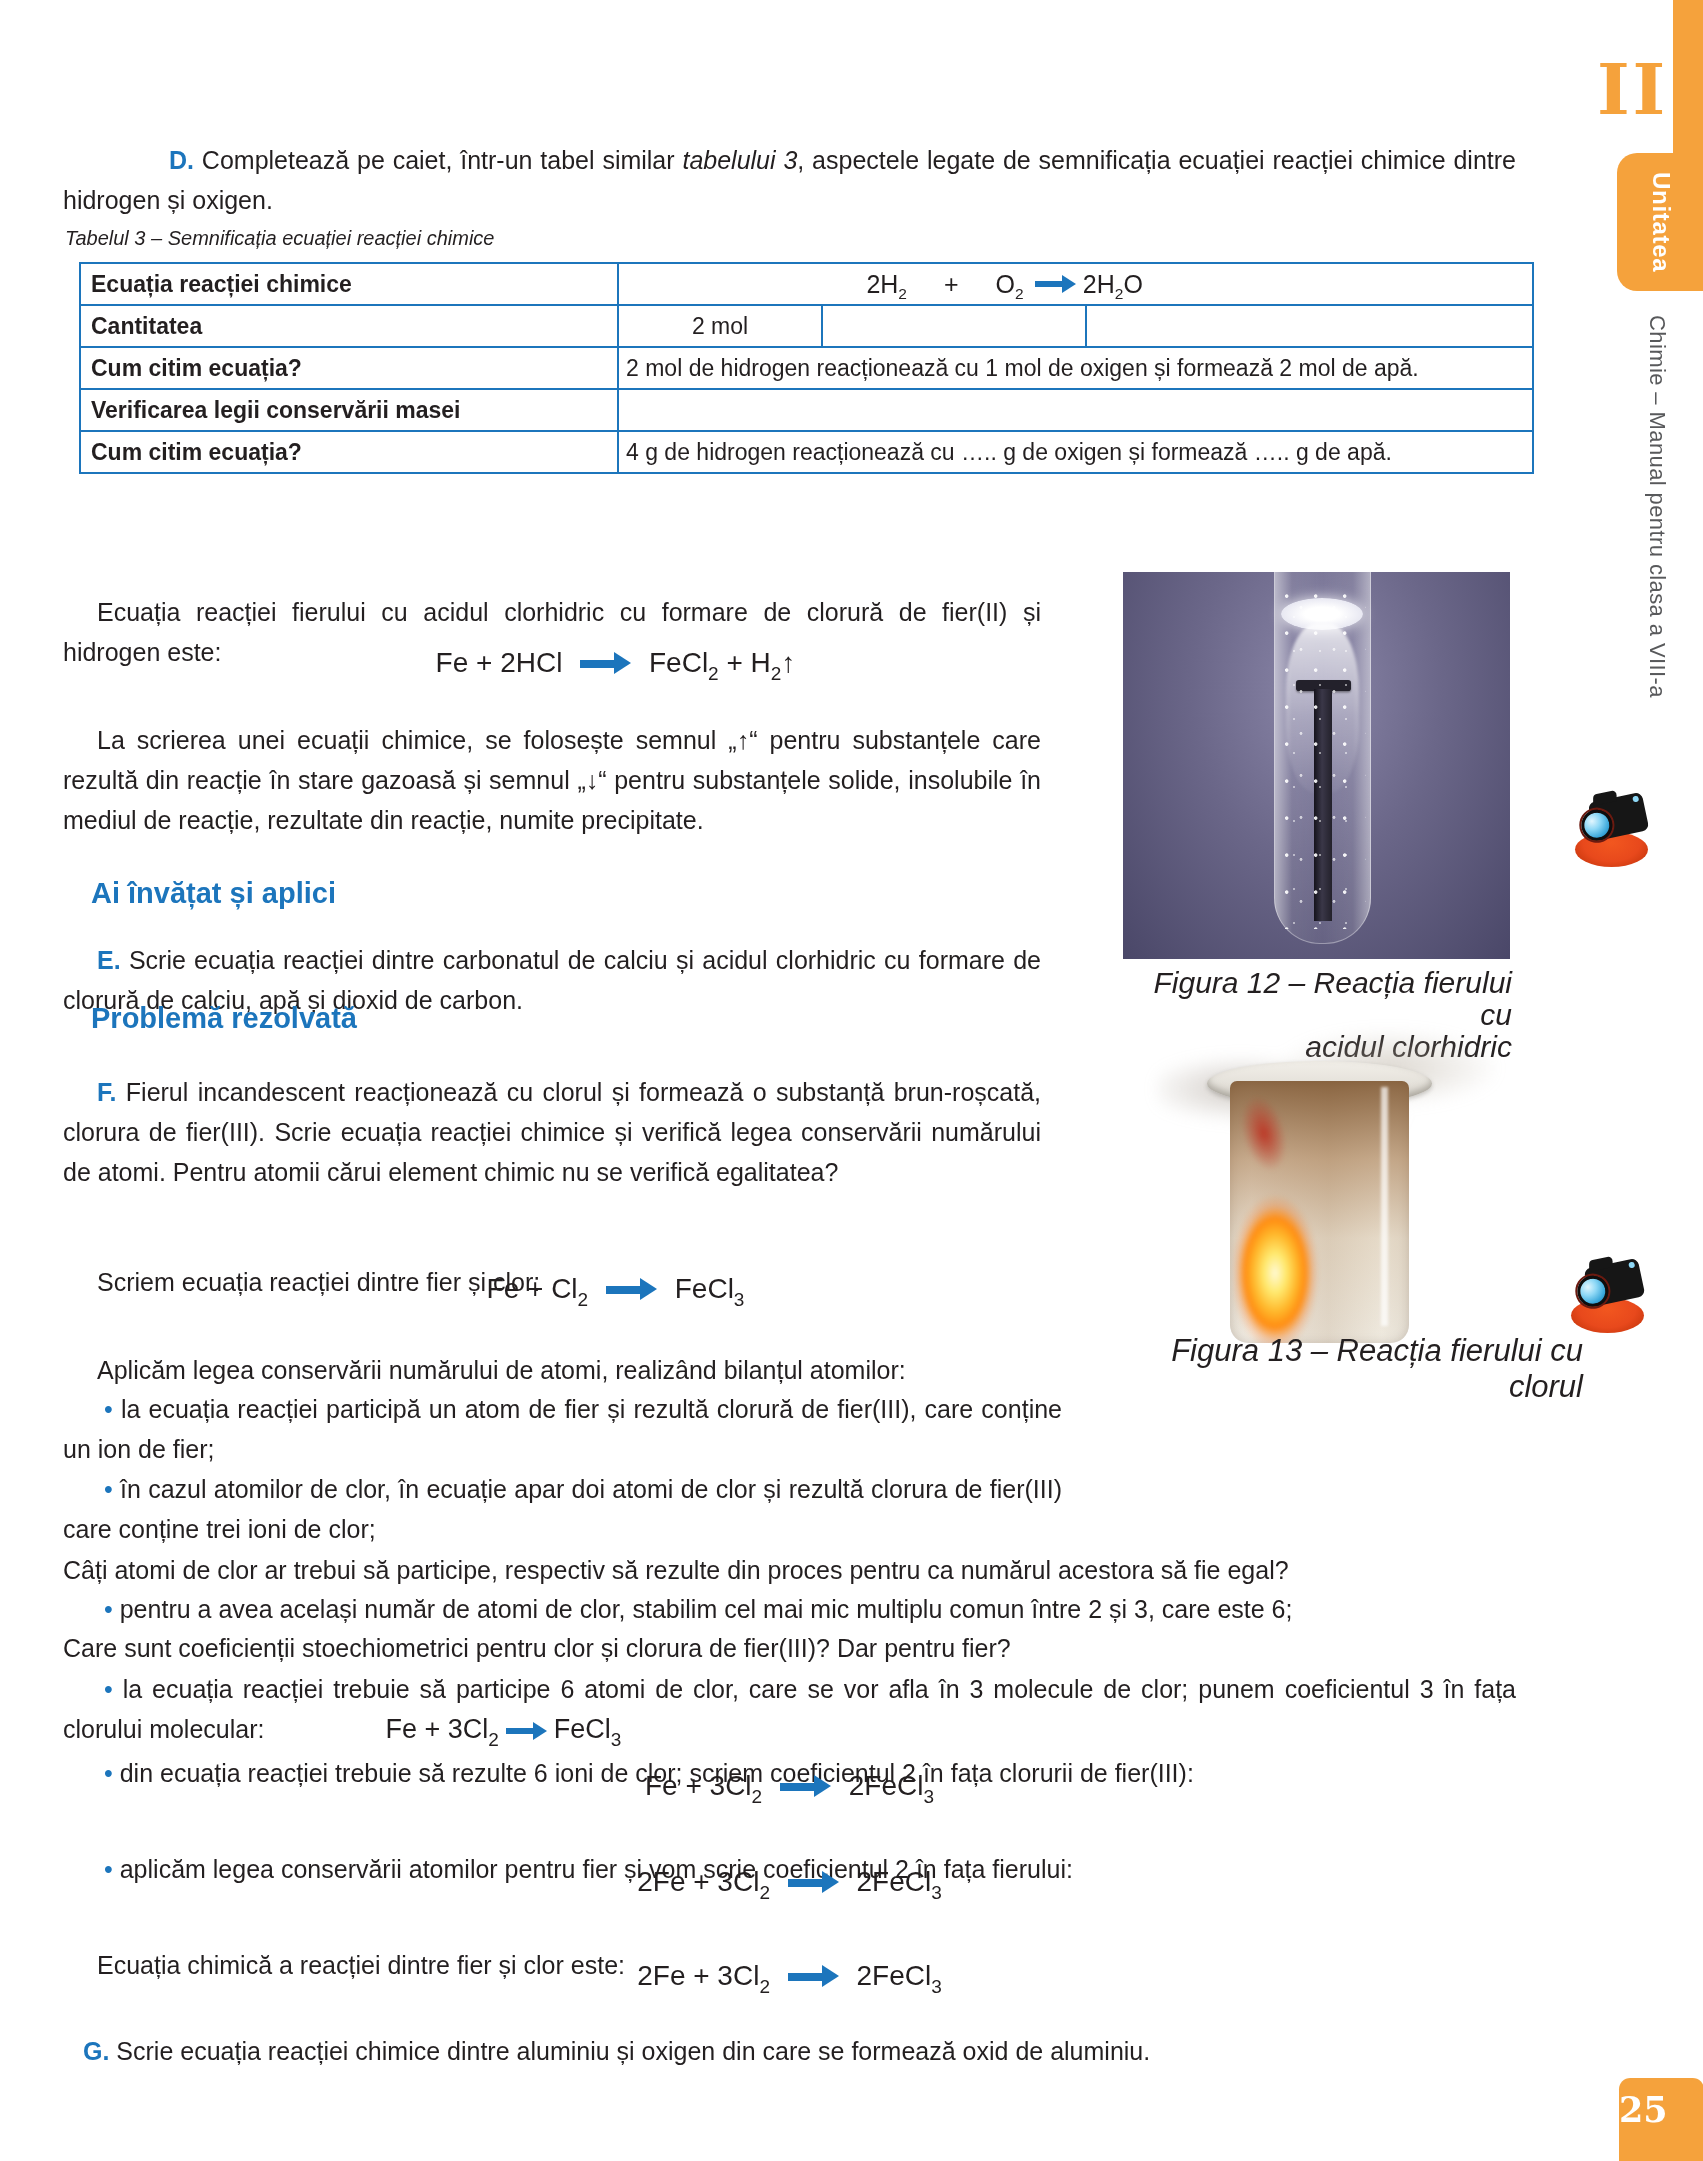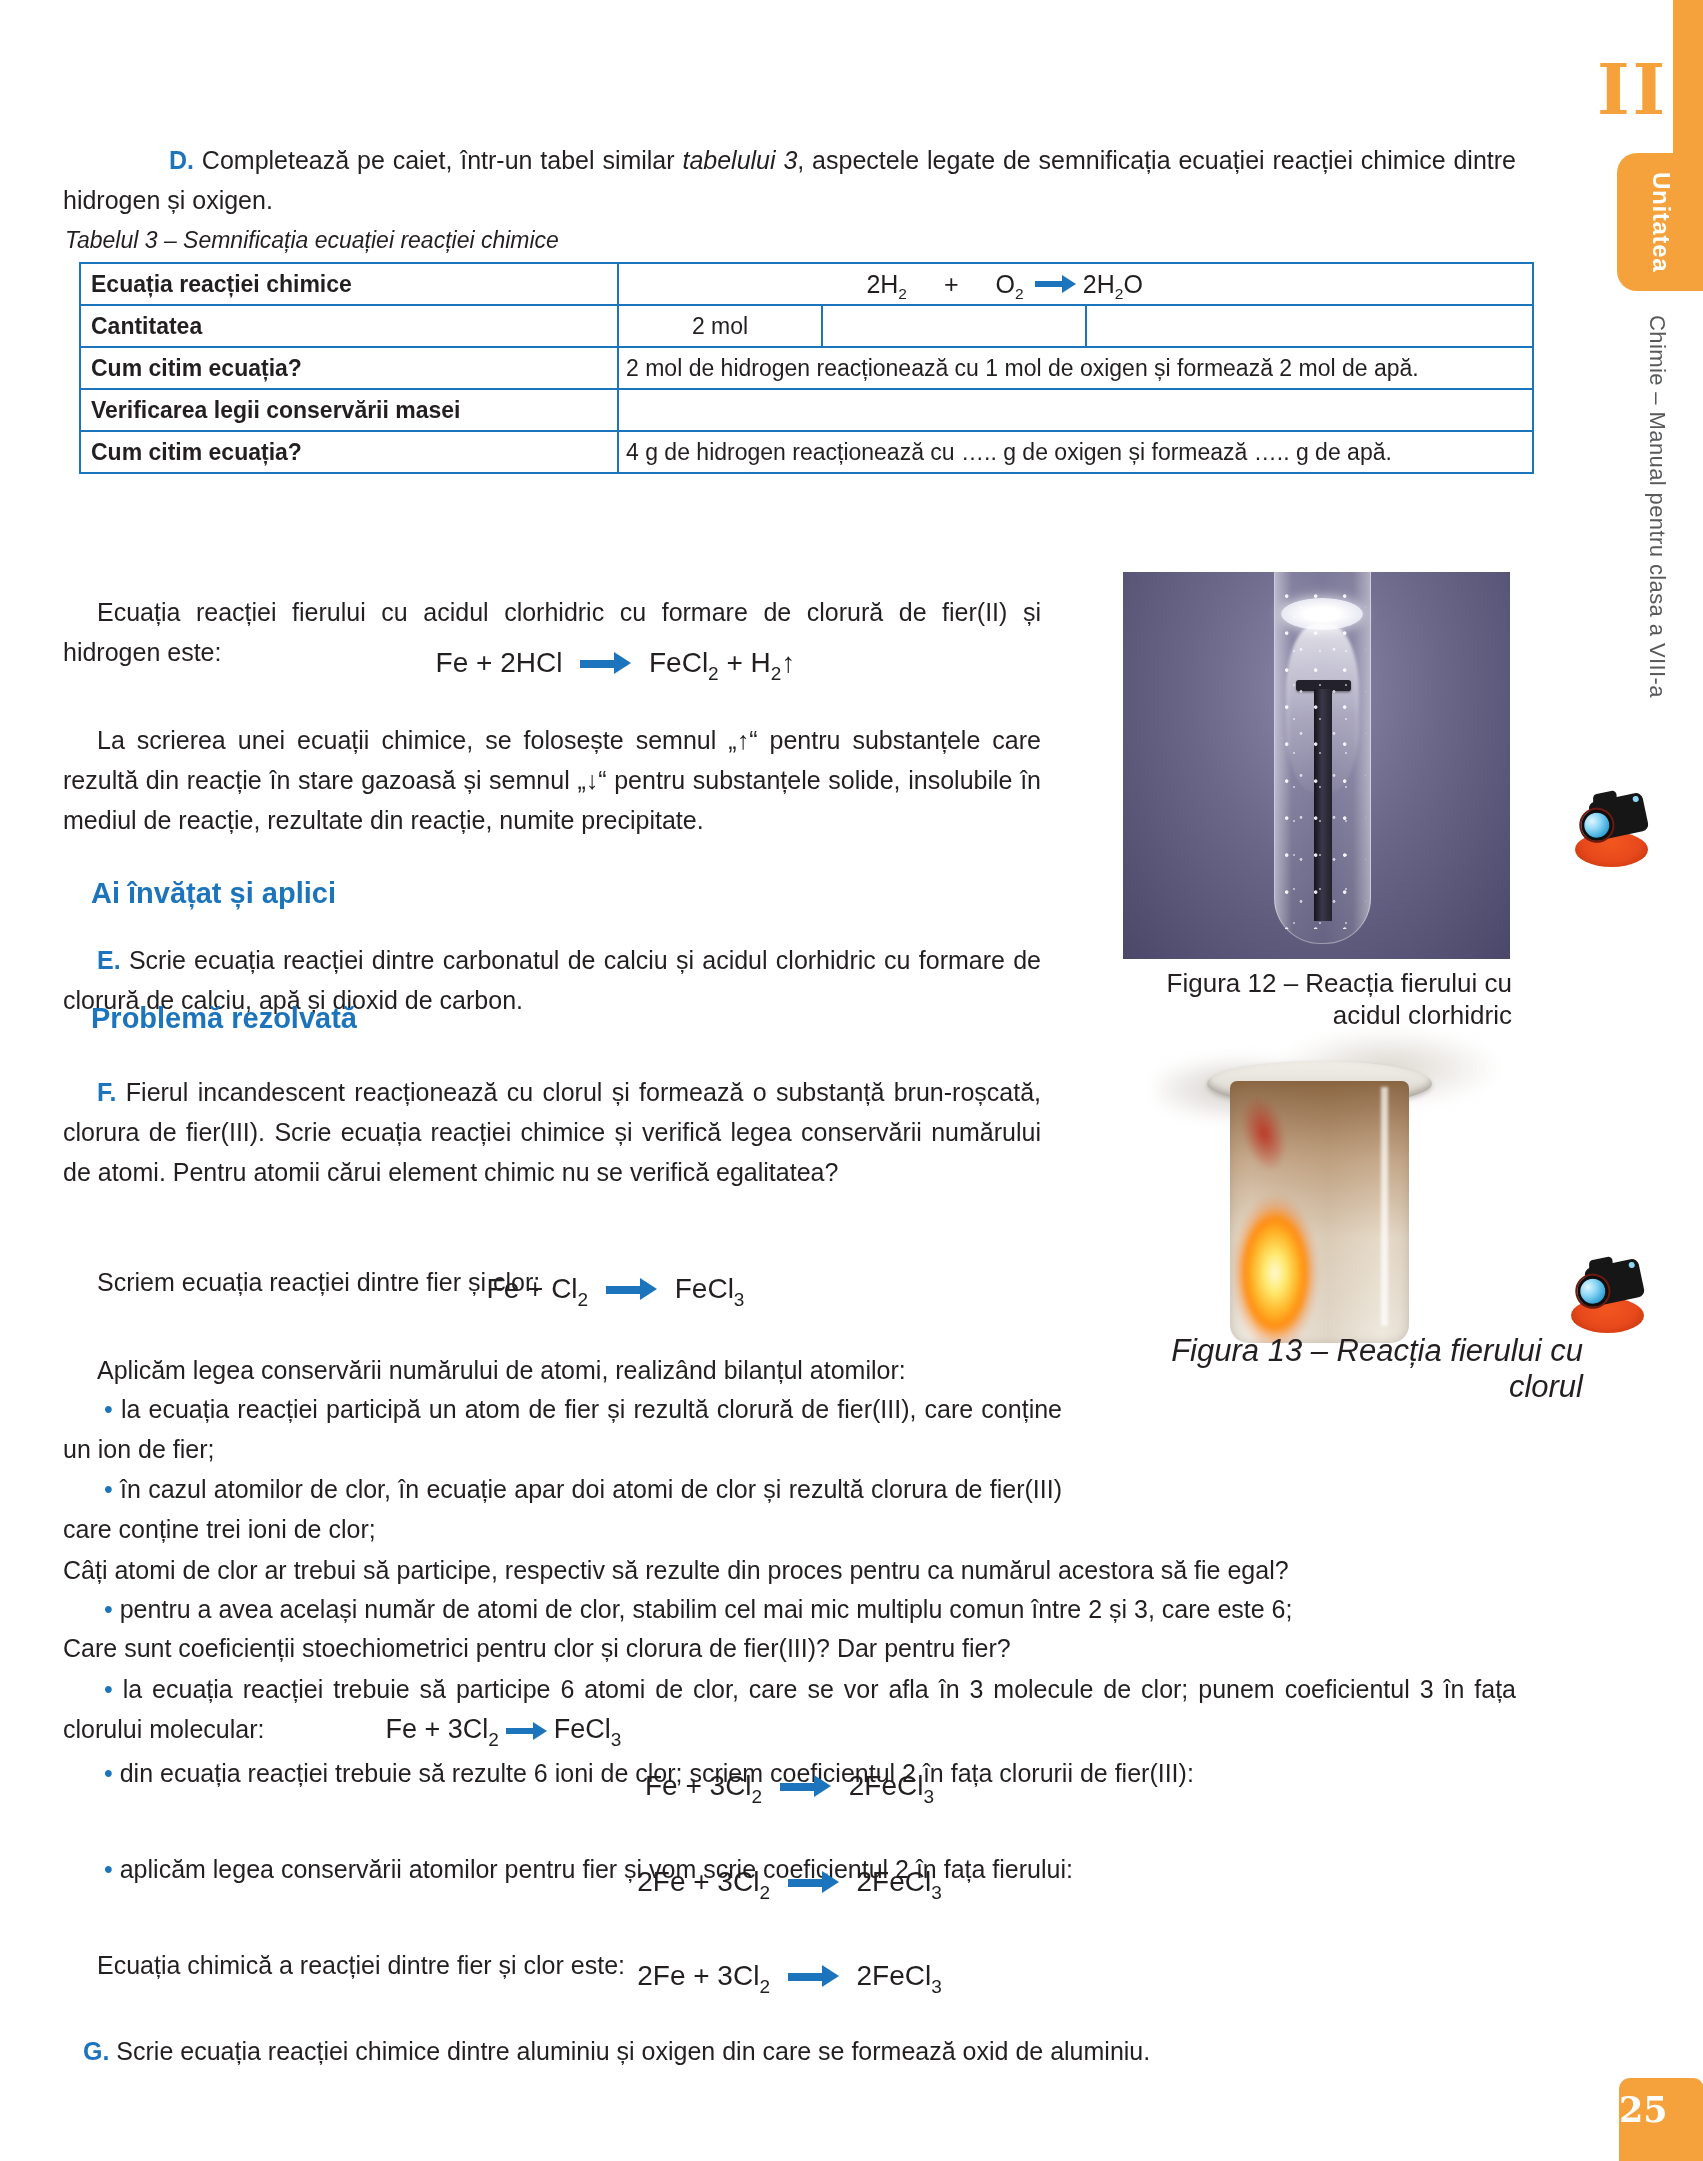--- a/index.html
+++ b/index.html
@@ -18,21 +18,21 @@
   .abs{position:absolute;}
   .para{font-size:25px;line-height:40px;}
   .nowrap{white-space:nowrap;}
   .blue-letter{color:var(--blue);font-weight:700;}
   .heading{font-size:29px;font-weight:700;color:var(--blue);margin-left:28px;}
   .dot{color:var(--blue);}
   i,.ital{font-style:italic;}
 
   
   .pos-d{top:115px;left:63px;width:1453px;text-indent:106px;text-align:justify;}
-  .pos-tcap{top:227px;left:65px;font-size:23px;font-style:italic;}
+  .pos-tcap{top:227px;left:65px;font-size:20px;font-style:italic;}
   .pos-intro{top:567px;left:63px;width:978px;text-indent:34px;text-align:justify;}
   .pos-eq1{top:645px;left:63px;width:1021px;padding-left:84px;}
   .pos-la{top:695px;left:63px;width:978px;text-indent:34px;text-align:justify;}
   .pos-h1{top:877px;left:63px;}
   .pos-e{top:915px;left:63px;width:978px;text-indent:34px;text-align:justify;}
   .pos-h2{top:1002px;left:63px;}
   .pos-f{top:1047px;left:63px;width:978px;text-indent:34px;text-align:justify;}
   .pos-scriem{top:1237px;left:63px;text-indent:34px;}
   .pos-eq2{top:1271px;left:63px;width:1021px;padding-left:84px;}
   .pos-aplicam{top:1325px;left:63px;text-indent:34px;}
@@ -89,21 +89,21 @@
     filter:blur(1.4px);}
   .nailhead12{position:absolute;left:21px;top:121px;width:55px;height:10.6px;background:#23212b;border-radius:2.8px;box-shadow:0 1.4px 2.1px rgba(0,0,0,0.4);}
   .nailbar12{position:absolute;left:39px;top:130px;width:18.3px;height:232px;background:linear-gradient(90deg,#15131c,#3a3748 45%,#23212b);}
   .speck12{position:absolute;left:4.2px;top:28px;right:4.2px;bottom:14px;
     background-image:
       radial-gradient(circle at 7.7px 9.1px, rgba(255,255,255,0.9) 0 1.4px, transparent 2.1px),
       radial-gradient(circle at 22px 20.4px, rgba(255,255,255,0.65) 0 1.1px, transparent 1.8px),
       radial-gradient(circle at 15px 30px, rgba(255,255,255,0.5) 0 0.8px, transparent 1.5px);
     background-size:29px 37px, 33px 42px, 26px 34px;}
 
-  .cap12{left:1123px;top:967px;width:389px;text-align:right;font-size:26px;line-height:32px;}
+  .cap12{left:1123px;top:967px;width:389px;text-align:right;font-size:30px;font-style:italic;line-height:32px;}
   .cap13{left:1126px;top:1333px;width:457px;text-align:right;font-size:31px;font-style:italic;}
 
   .photo13{left:1168px;top:1033px;width:320px;height:310px;}
   .smoke13{position:absolute;left:-10.6px;top:-10.6px;width:338px;height:141px;filter:blur(7px);
     background:
       radial-gradient(ellipse 141px 49px at 84px 67px, rgba(170,160,150,0.55), transparent 70%),
       radial-gradient(ellipse 162px 56px at 232px 46px, rgba(185,175,160,0.5), transparent 70%),
       radial-gradient(ellipse 127px 42px at 162px 95px, rgba(150,140,135,0.45), transparent 70%);}
   .rim13{position:absolute;left:39px;top:28px;width:225px;height:45px;border-radius:50%;
     background:linear-gradient(180deg,#f2efe9,#d8d4cc);

